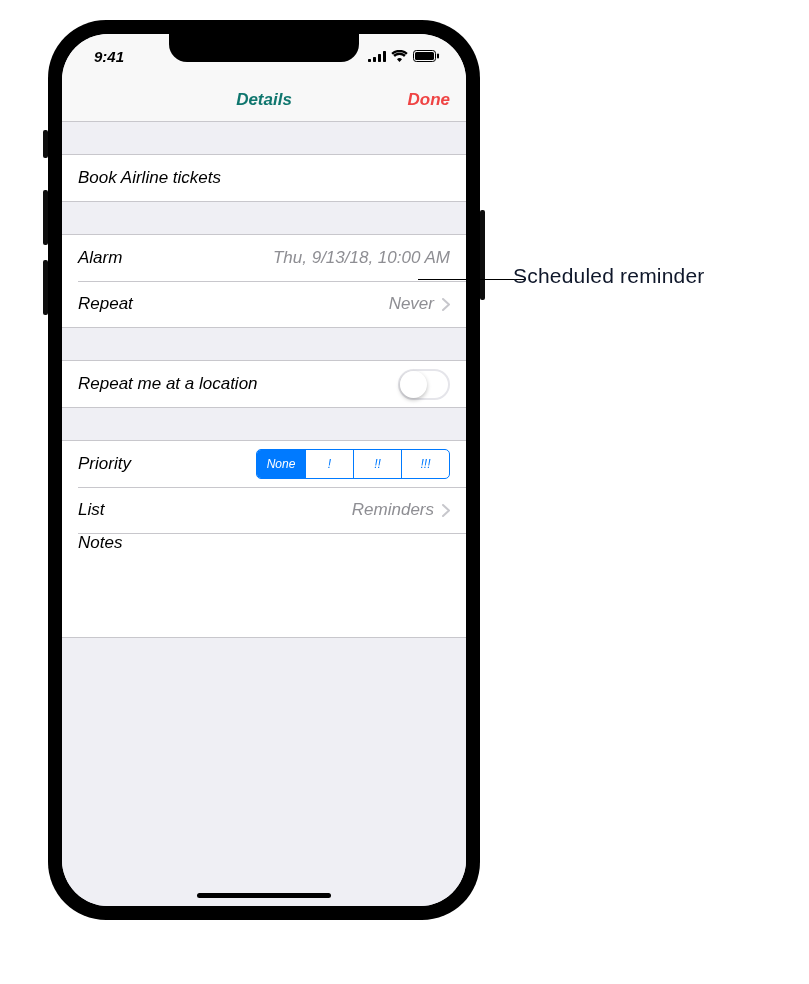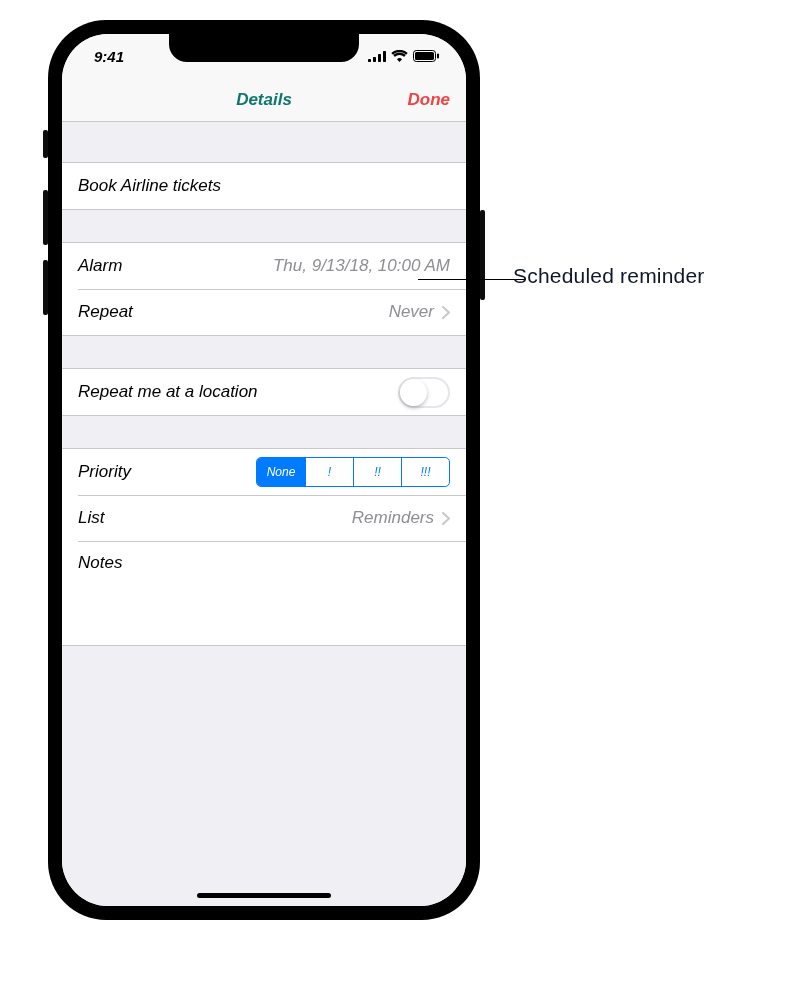--- a/index.html
+++ b/index.html
@@ -77,21 +77,21 @@
   .nav-done {
     position: absolute;
     right: 16px;
     color: #ef4444;
     font-weight: 600;
   }
 
   .content { background: #efeff4; height: calc(100% - 88px); overflow: hidden; }
 
   .group { margin-top: 32px; background: #fff; border-top: 1px solid #c8c7cc; border-bottom: 1px solid #c8c7cc; }
-  .group:first-child { margin-top: 40px; }
+  .group:first-child { margin-top: 32px; }
   .cell {
     min-height: 46px;
     display: flex;
     align-items: center;
     padding: 0 16px;
     position: relative;
     font-size: 17px;
     color: #000;
   }
   .cell + .cell::before {
@@ -99,21 +99,21 @@
     position: absolute;
     left: 16px; right: 0; top: 0;
     height: 1px;
     background: #c8c7cc;
   }
   .cell .label { flex: 0 0 auto; }
   .cell .value { flex: 1; text-align: right; color: #8e8e93; }
   .cell .chevron { margin-left: 8px; }
   .chevron svg { display: block; }
 
-  .notes-cell { min-height: 104px; align-items: flex-start; padding-top: 12px; }
+  .notes-cell { min-height: 104px; align-items: flex-start; }
 
   
   .switch {
     margin-left: auto;
     width: 52px; height: 31px;
     border-radius: 16px;
     position: relative;
   }
   .switch .knob {
     position: absolute;

